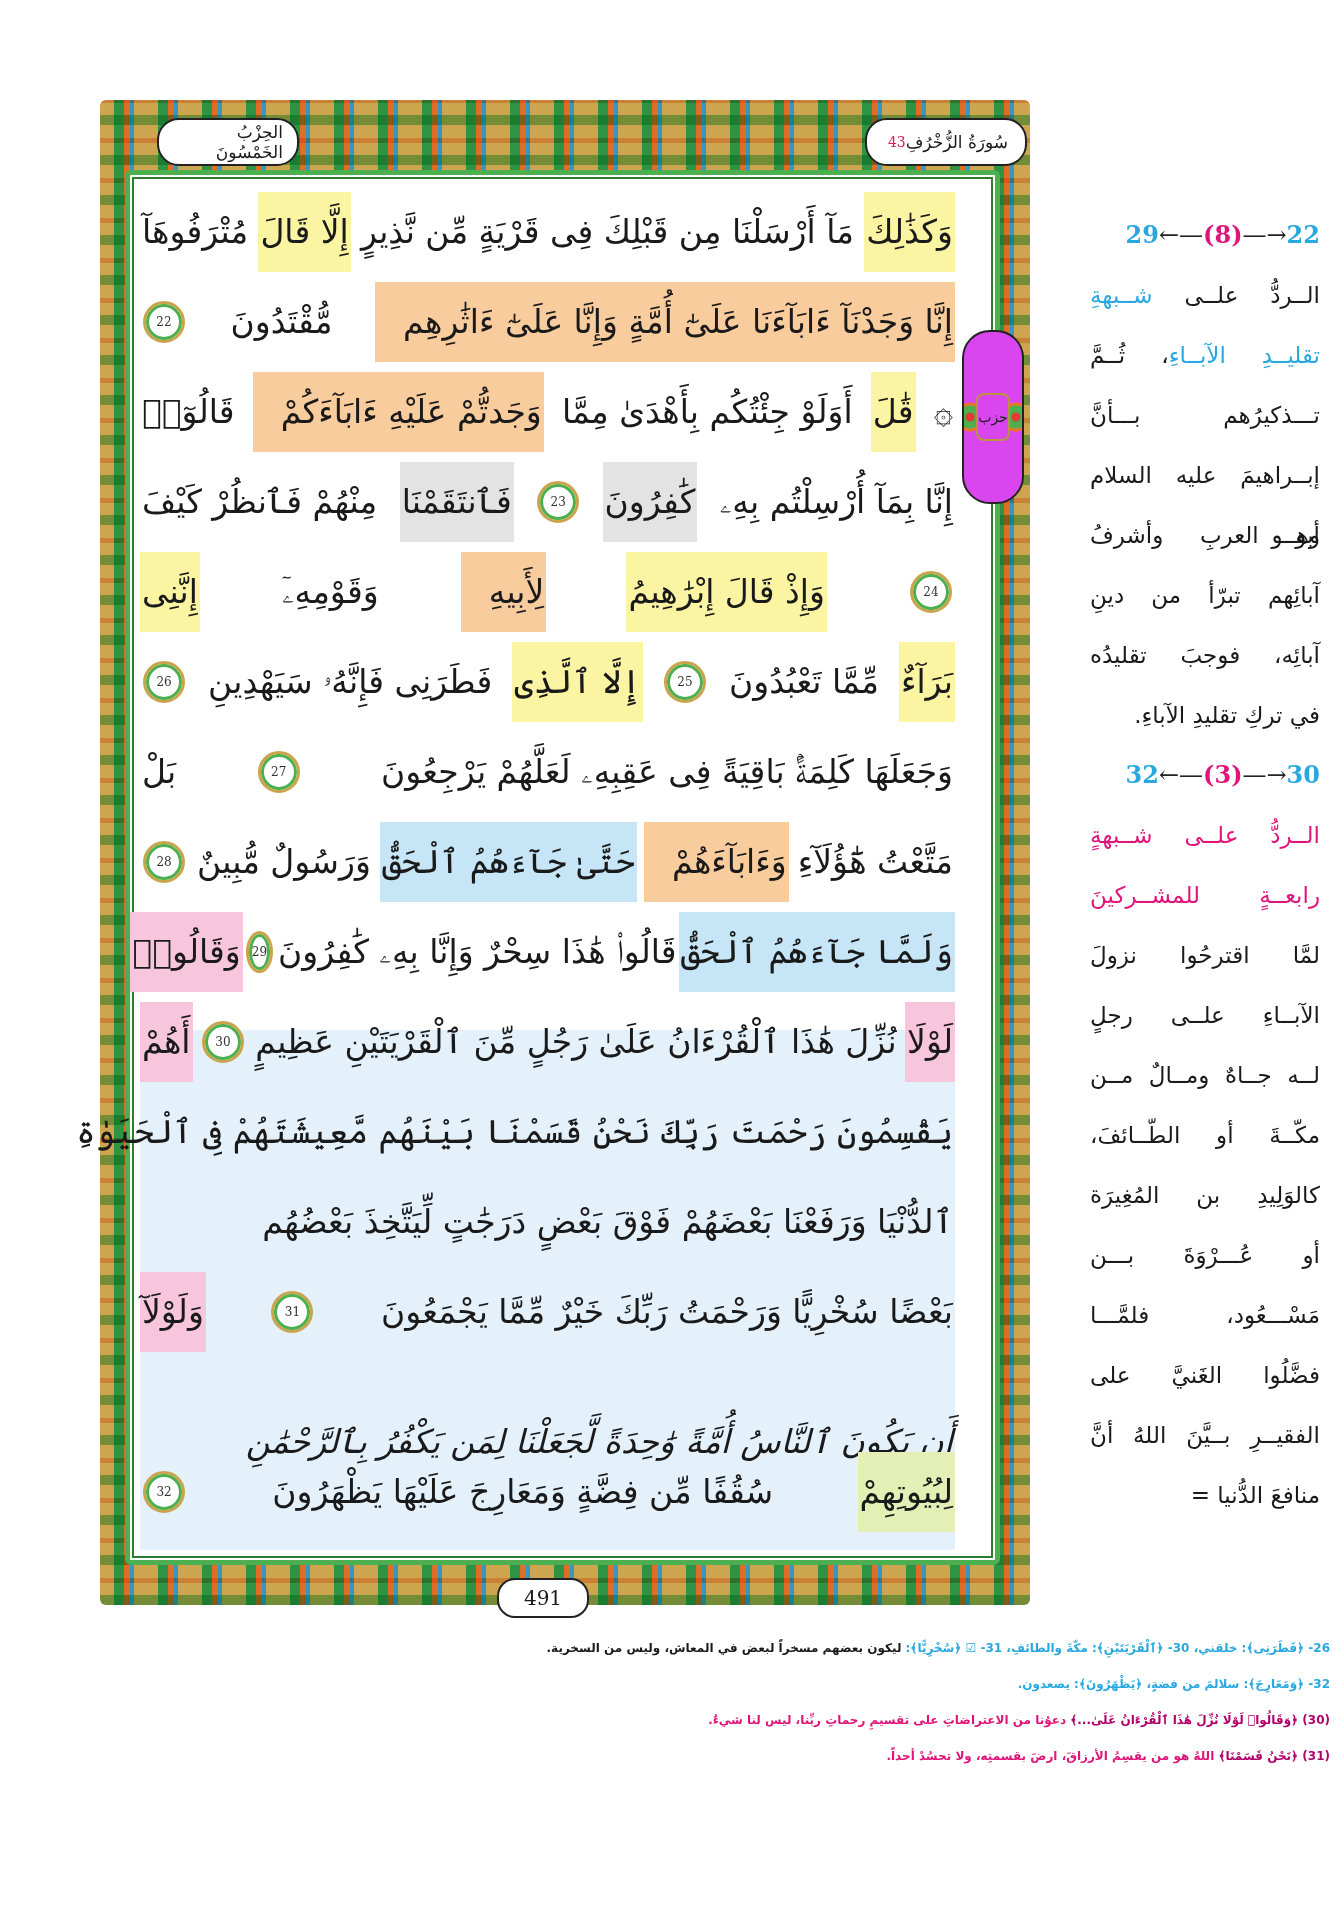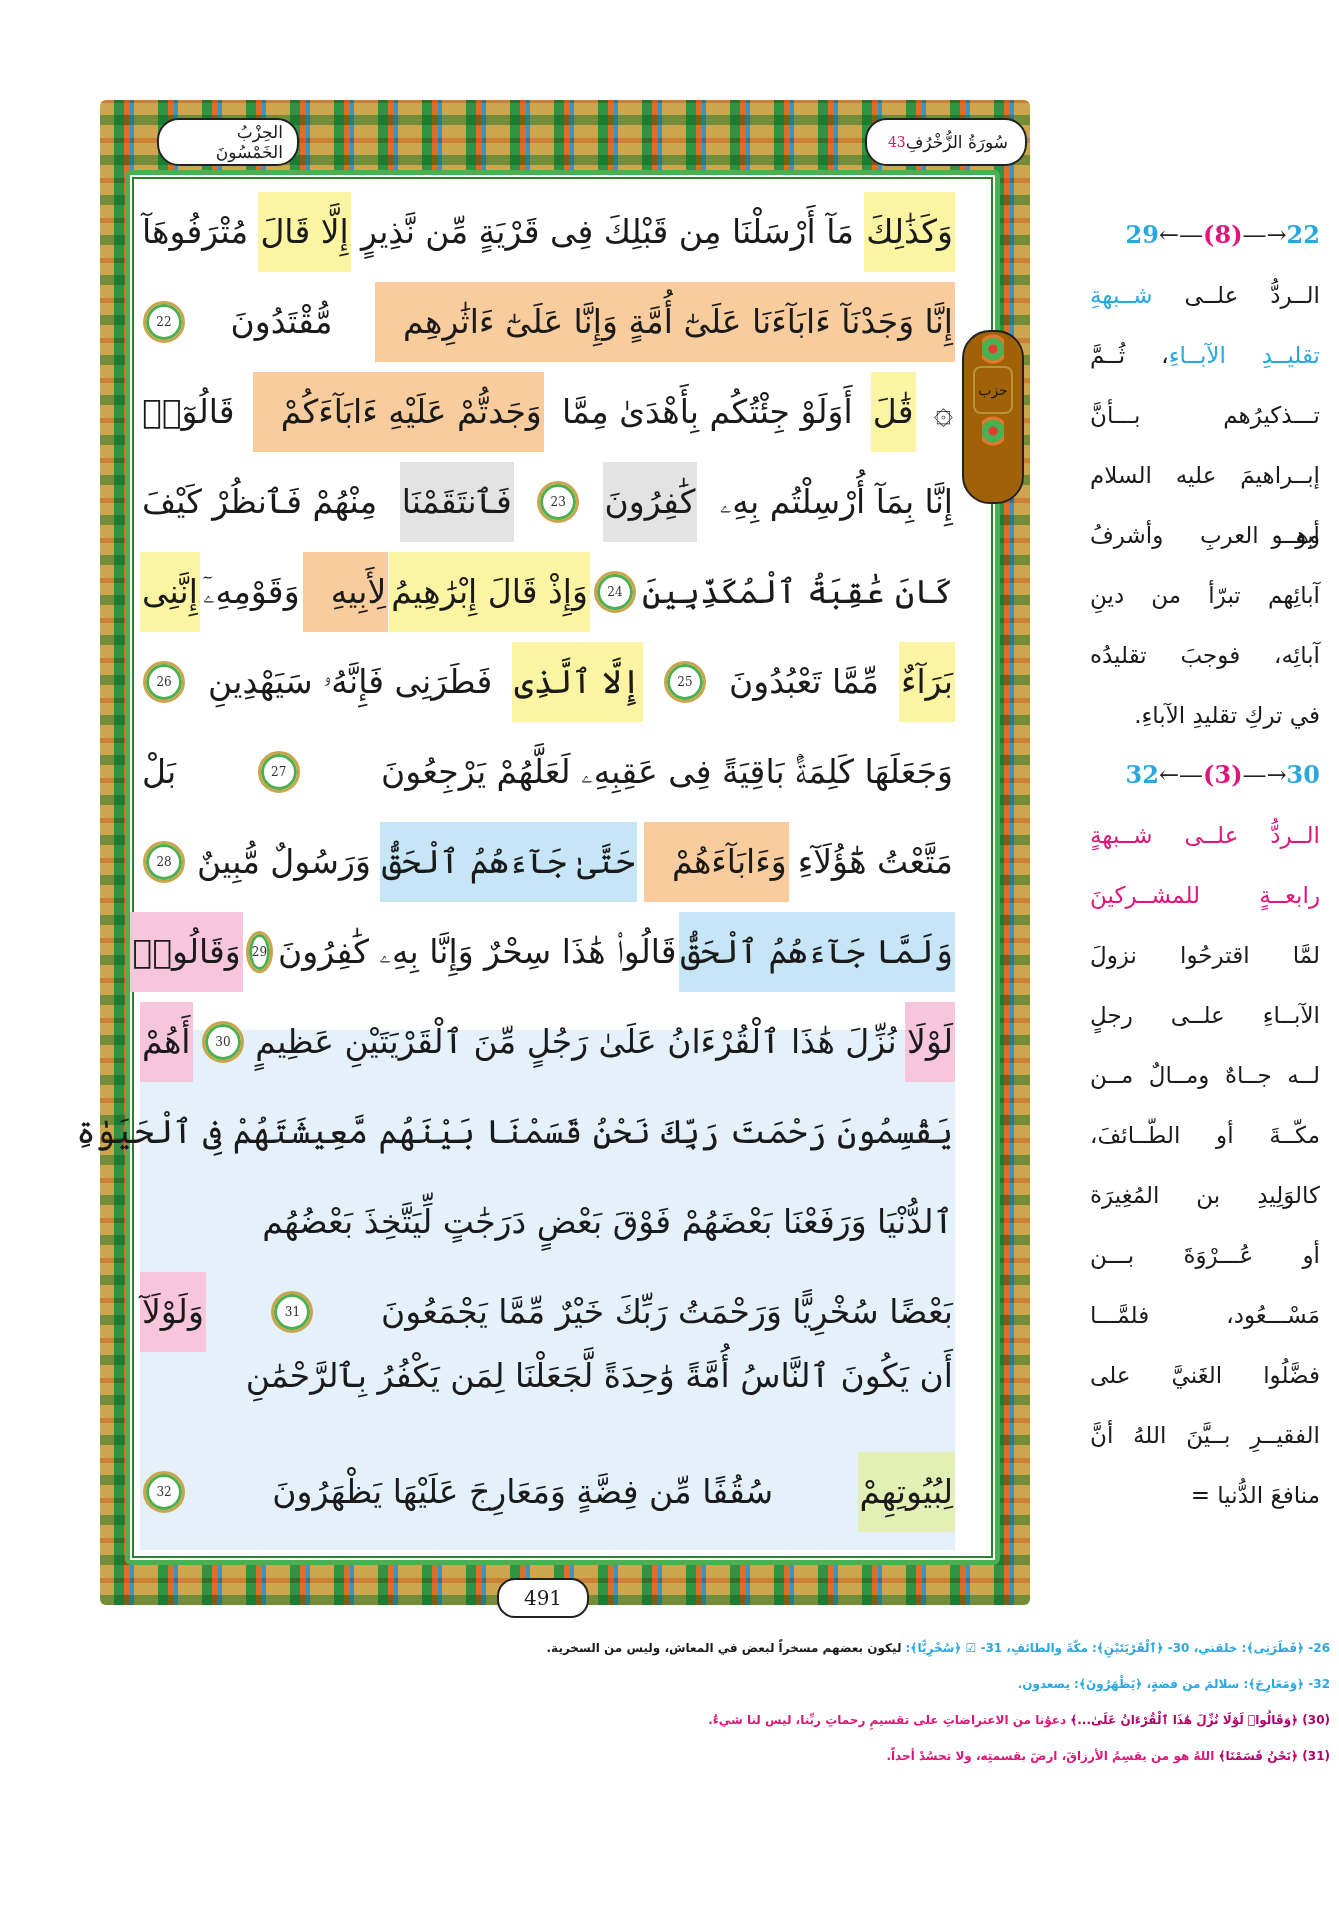--- a/index.html
+++ b/index.html
@@ -26,22 +26,22 @@
   .pill-surah { left:865px; width:130px; }
   .pill-hizb  { left:157px; width:110px; }
   .surah-num { color:#d81b60; font-size:14px; margin-left:4px; }
 
   .page-num { position:absolute; left:497px; top:1578px; width:88px; height:36px; background:#fff;
            border:2px solid #222; border-radius:18px; text-align:center; line-height:36px;
            font-family:"DejaVu Serif", serif; font-size:20px; }
 
   
   .hizb-marker { position:absolute; left:962px; top:330px; width:58px; height:170px;
-           background:#a16207; border:2px solid #222; border-radius:28px;
-           display:flex; flex-direction:column; align-items:center; justify-content:flex-start; }
+           background:#d946ef; border:2px solid #222; border-radius:28px;
+           display:flex; flex-direction:row; align-items:center; justify-content:flex-start; }
   .hizb-orn { width:22px; height:34px; background:radial-gradient(circle,#e53935 0 4px,#4caf50 5px 11px,#e8752a 12px 14px,transparent 15px); }
   .hizb-label { width:36px; height:44px; border:2px solid #b8943a; border-radius:8px; display:flex;
            align-items:center; justify-content:center; font-family:"DejaVu Serif", serif; font-size:14px; }
 
   
   .quran { position:absolute; left:140px; top:192px; width:815px; height:1360px; }
   .blue-bg { position:absolute; left:140px; top:1030px; width:815px; height:520px; background:#e4f1fb; }
   .qline { position:absolute; left:0; width:815px; height:80px; direction:rtl;
            font-family:"DejaVu Serif", serif; font-size:33px; line-height:80px; white-space:nowrap;
            display:flex; align-items:center; justify-content:space-between; }
@@ -120,21 +120,20 @@
       <span class="seg">قَالُوٓا۟</span>
     </div>
     <div class="qline" style="top: 270px;">
       <span class="seg">إِنَّا بِمَآ أُرْسِلْتُم بِهِۦ</span>
       <span class="seg hl-gray">كَٰفِرُونَ</span>
       <span class="ayah-mark">23</span>
       <span class="seg hl-gray">فَٱنتَقَمْنَا</span>
       <span class="seg">مِنْهُمْ فَٱنظُرْ كَيْفَ</span>
     </div>
     <div class="qline" style="top: 360px;">
-      <span class="seg">كَانَ عَٰقِبَةُ ٱلْمُكَذِّبِينَ</span>
       <span class="ayah-mark">24</span>
       <span class="seg hl-yellow">وَإِذْ قَالَ إِبْرَٰهِيمُ</span>
       <span class="seg hl-orange">لِأَبِيهِ</span>
       <span class="seg">وَقَوْمِهِۦٓ</span>
       <span class="seg hl-yellow">إِنَّنِى</span>
     </div>
     <div class="qline" style="top: 450px;">
       <span class="seg hl-yellow">بَرَآءٌ</span>
       <span class="seg">مِّمَّا تَعْبُدُونَ</span>
       <span class="ayah-mark">25</span>
@@ -170,21 +169,21 @@
       <span class="seg">يَقْسِمُونَ رَحْمَتَ رَبِّكَ نَحْنُ قَسَمْنَا بَيْنَهُم مَّعِيشَتَهُمْ فِى ٱلْحَيَوٰةِ</span>
     </div>
     <div class="qline" style="top: 990px;">
       <span class="seg">ٱلدُّنْيَا وَرَفَعْنَا بَعْضَهُمْ فَوْقَ بَعْضٍ دَرَجَٰتٍ لِّيَتَّخِذَ بَعْضُهُم</span>
     </div>
     <div class="qline" style="top: 1080px;">
       <span class="seg">بَعْضًا سُخْرِيًّا وَرَحْمَتُ رَبِّكَ خَيْرٌ مِّمَّا يَجْمَعُونَ</span>
       <span class="ayah-mark">31</span>
       <span class="seg hl-pink">وَلَوْلَآ</span>
     </div>
-    <div class="qline" style="top: 1144px;">
+    <div class="qline" style="top: 1210px; font-style: italic;">
       <span class="seg">أَن يَكُونَ ٱلنَّاسُ أُمَّةً وَٰحِدَةً لَّجَعَلْنَا لِمَن يَكْفُرُ بِٱلرَّحْمَٰنِ</span>
     </div>
     <div class="qline" style="top: 1260px;">
       <span class="seg hl-green">لِبُيُوتِهِمْ</span>
       <span class="seg">سُقُفًا مِّن فِضَّةٍ وَمَعَارِجَ عَلَيْهَا يَظْهَرُونَ</span>
       <span class="ayah-mark">32</span>
     </div>
   </div>
 
 <div class="page-num">491</div>

